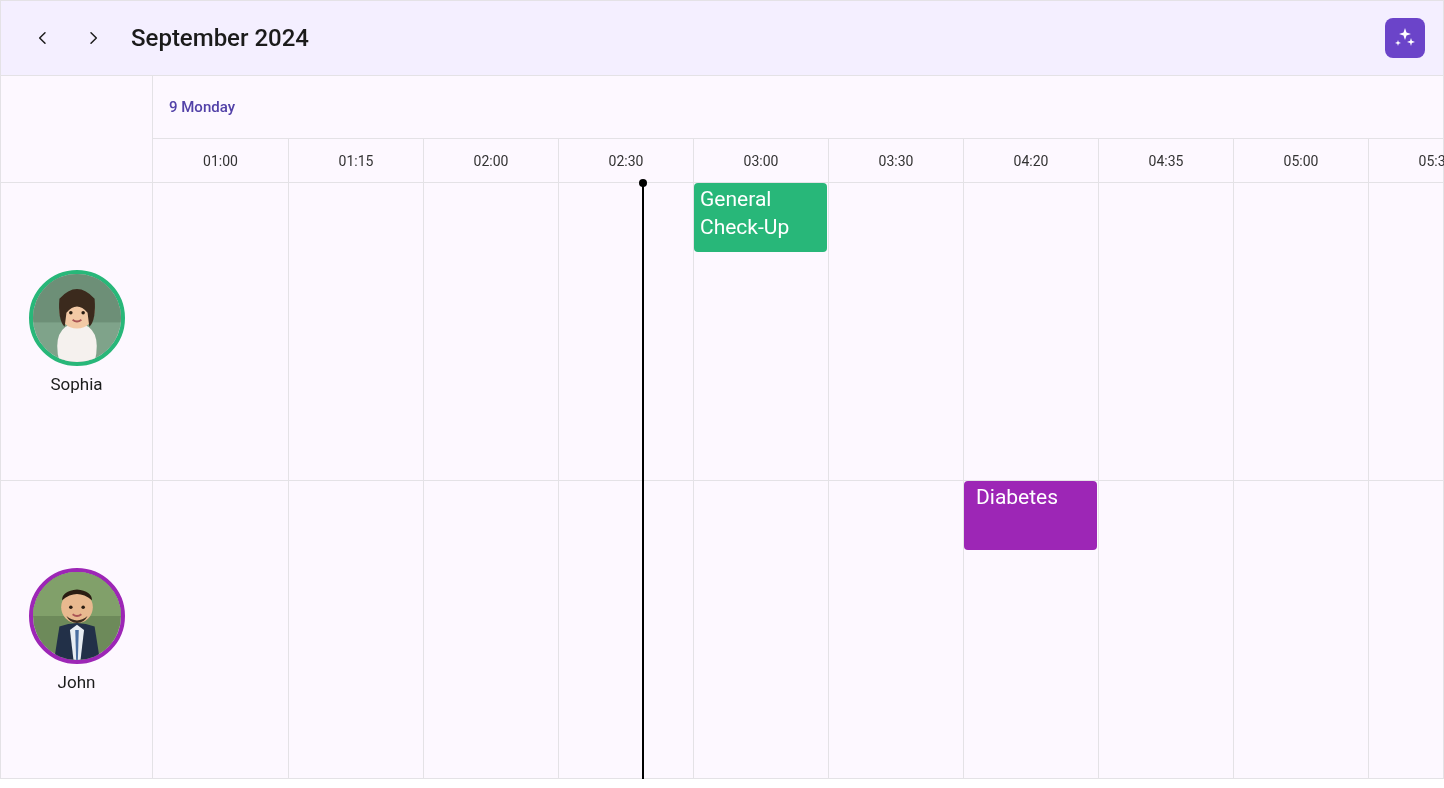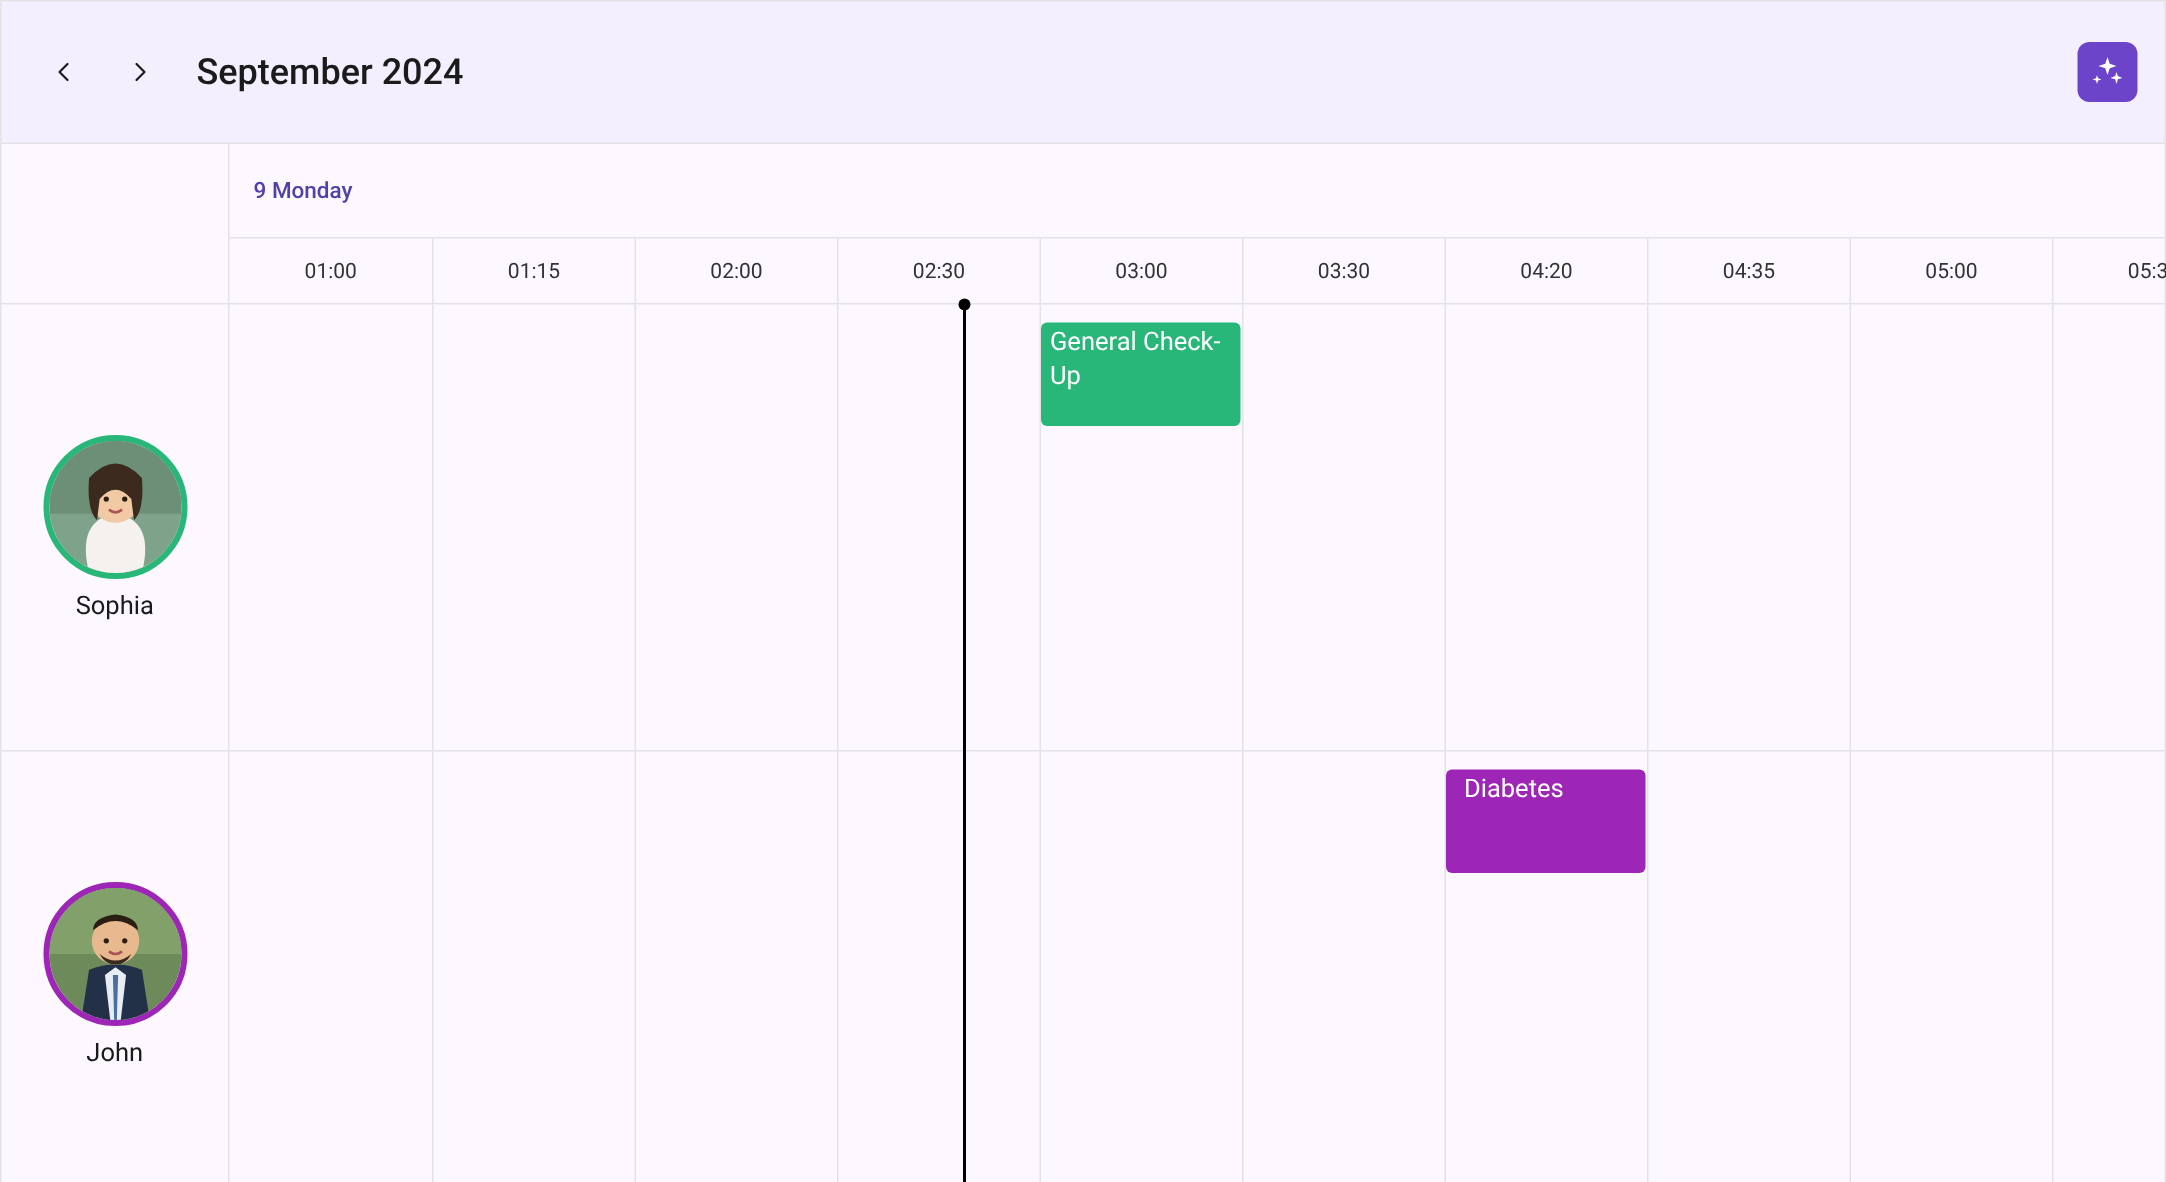--- a/index.html
+++ b/index.html
@@ -6,21 +6,21 @@
   body {
     margin: 0;
     font-family: "Segoe UI", Roboto, Arial, sans-serif;
     background: #fff;
     color: #000;
     width: 1444px;
     height: 788px;
     overflow: hidden;
   }
   .toolbar {
-    height: 96px;
+    height: 76px;
     background: #f4efff;
     border: 1px solid #e4e2e6;
     display: flex;
     align-items: center;
     padding: 0 18px 0 22px;
     position: relative;
   }
   .nav-btn {
     width: 40px;
     height: 40px;
@@ -142,25 +142,25 @@
     position: relative;
   }
   .slot {
     flex: 0 0 135px;
     border-left: 1px solid #e4e2e6;
   }
   .slot:first-child { border-left: none; }
 
   .appointment {
     position: absolute;
-    top: 12px;
+    top: 0;
     height: 69px;
     border-radius: 4px;
     color: #fff;
-    font-size: 17px;
+    font-size: 21px;
     padding: 2px 6px;
     line-height: 1.35;
     cursor: pointer;
   }
 
   .time-indicator {
     position: absolute;
     top: 107px;
     height: 596px;
     width: 2px;

